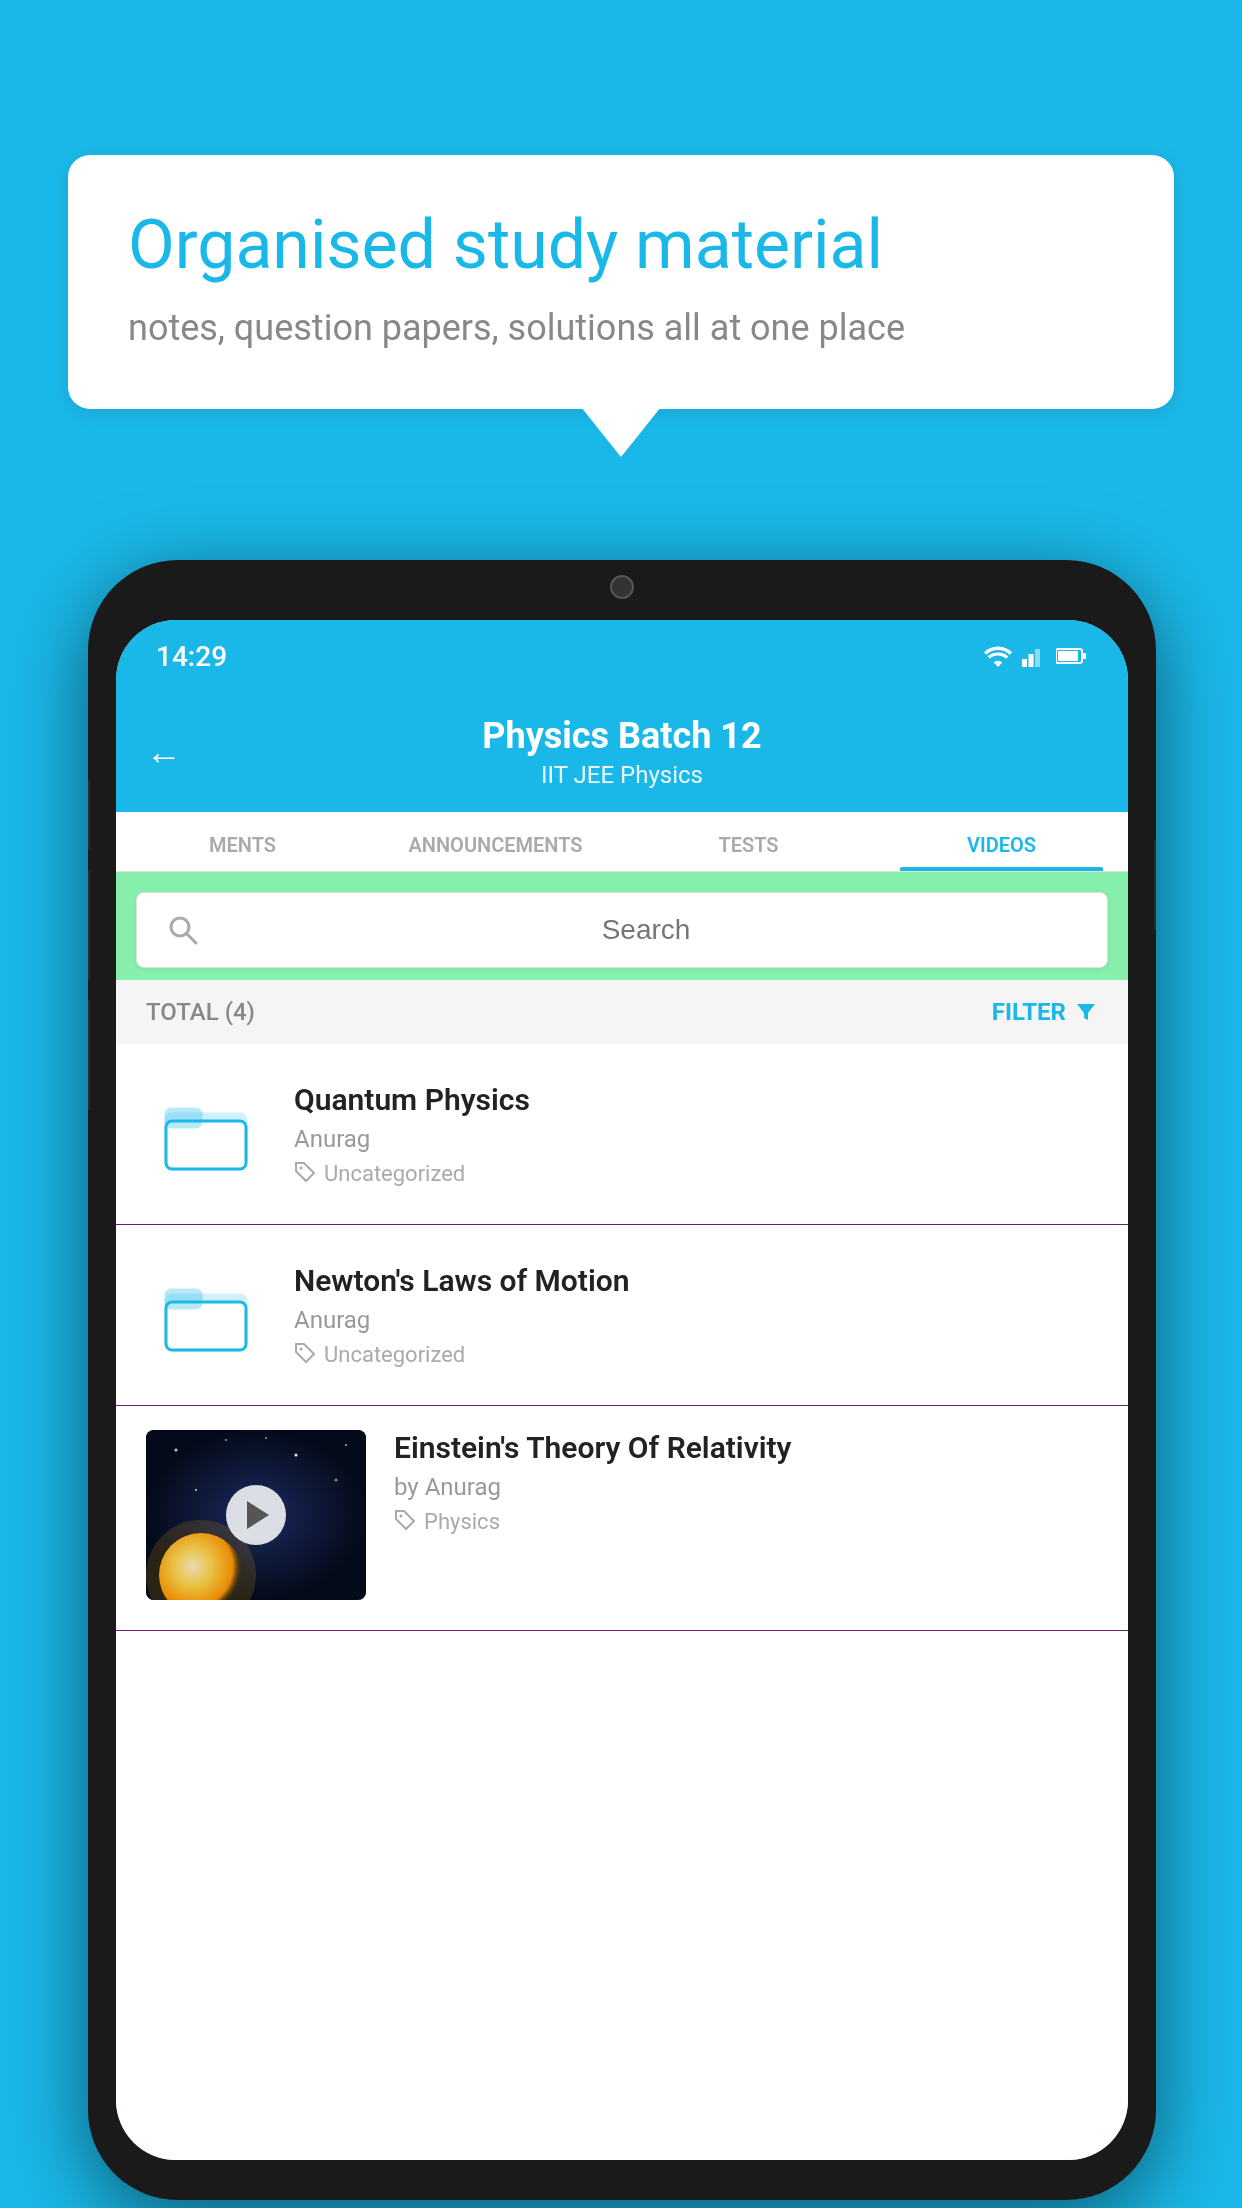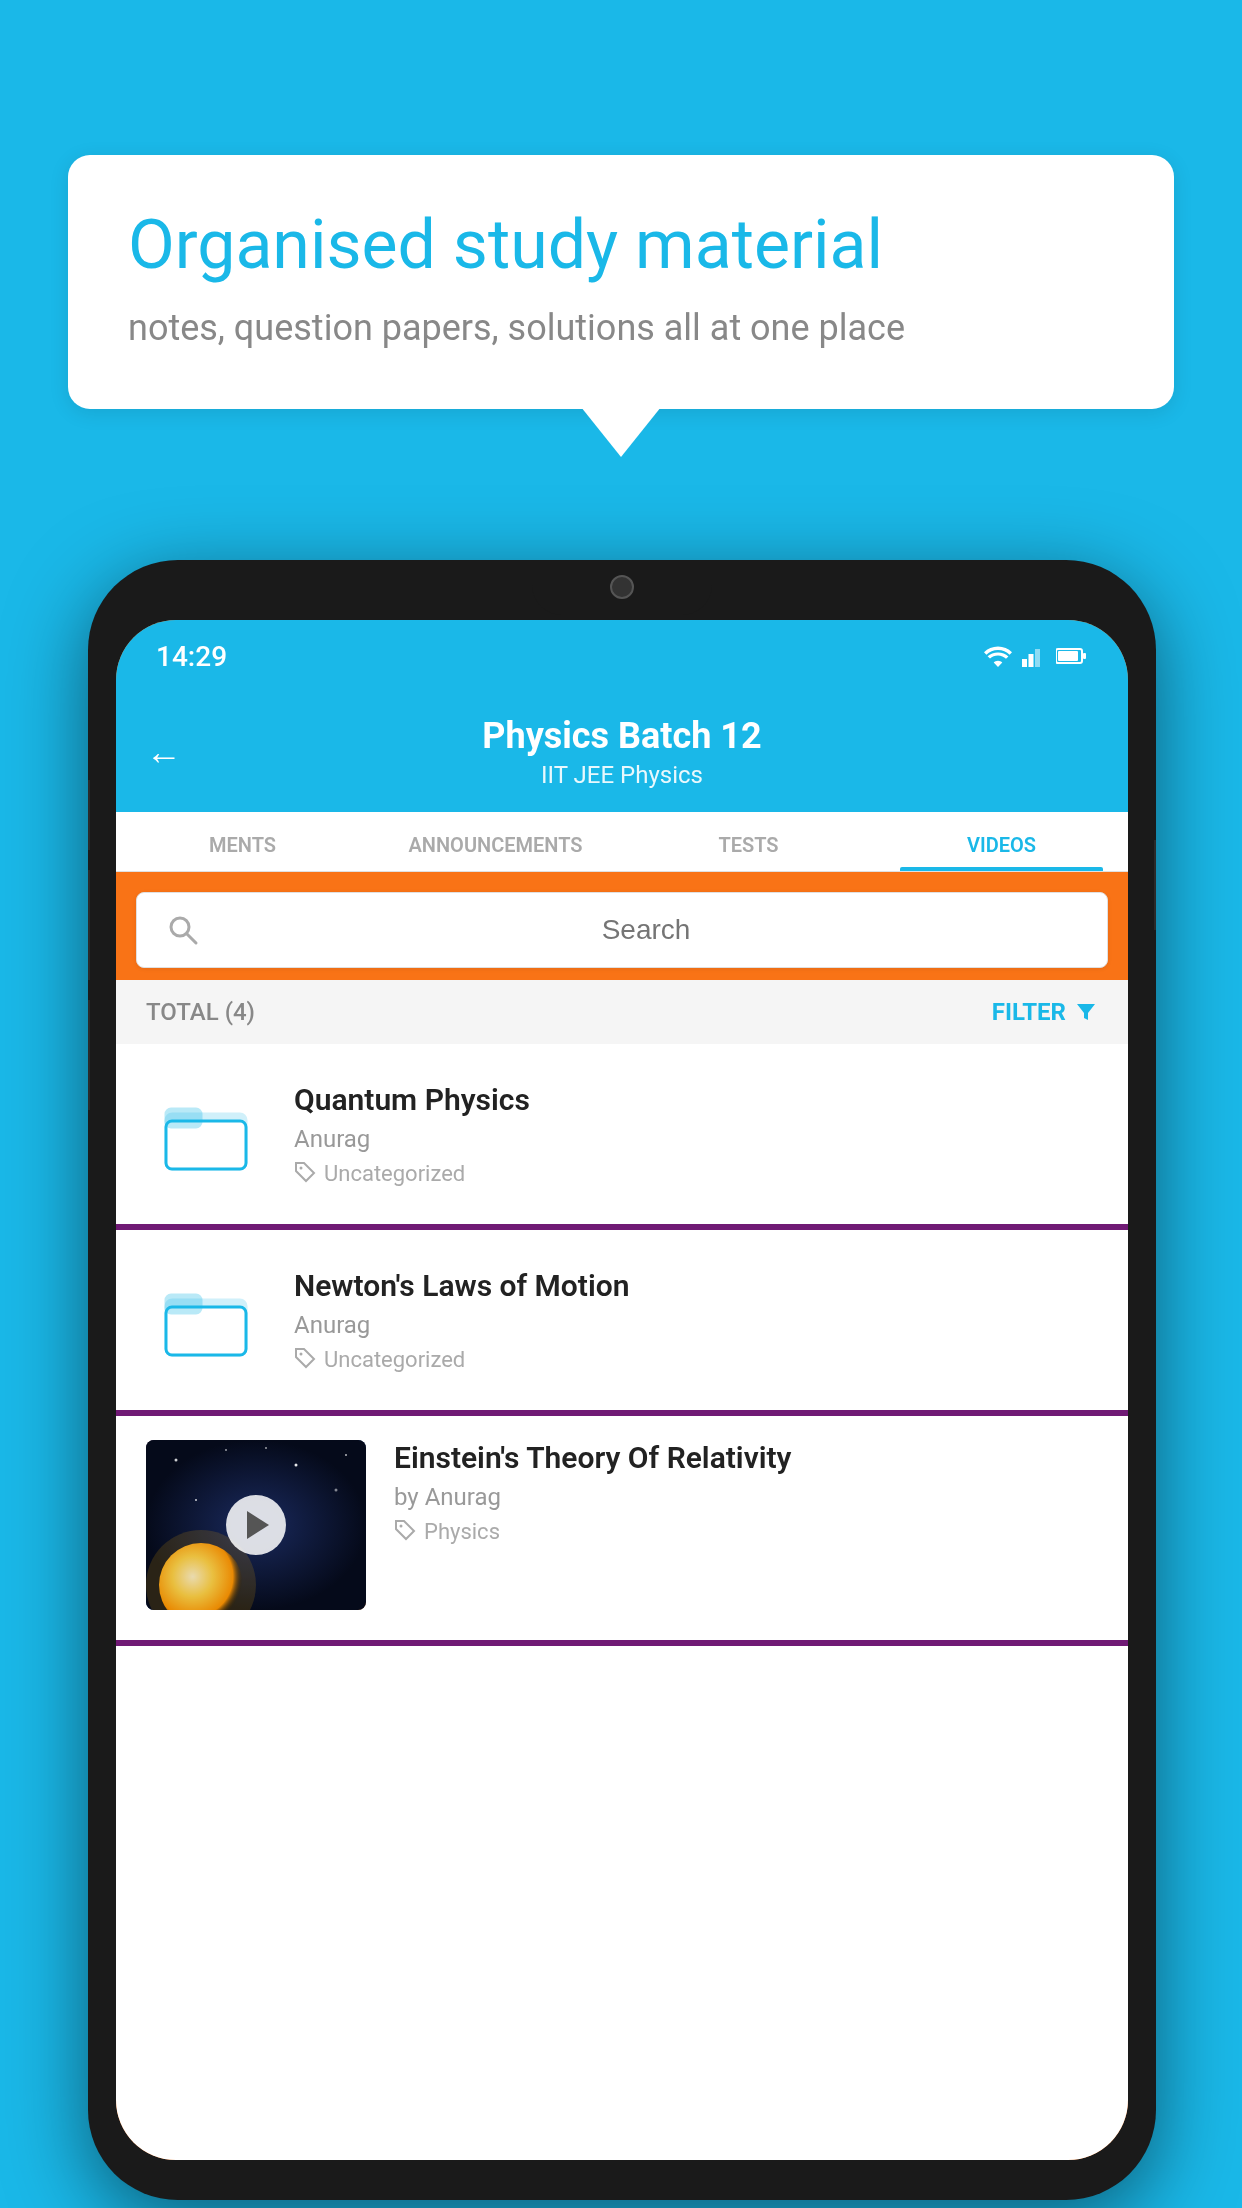--- a/index.html
+++ b/index.html
@@ -66,21 +66,21 @@
       overflow: hidden;
     }
 
     
     .phone-screen {
       position: absolute;
       top: 60px;
       left: 28px;
       right: 28px;
       bottom: 40px;
-      background: #f97316;
+      background: #86efac;
       border-radius: 60px;
       overflow: hidden;
       padding-left: 39px;
     }
 
     
     .phone-notch {
       position: absolute;
       top: 0;
       left: 50%;
@@ -277,21 +277,21 @@
       right: 0;
       bottom: 0;
       background: #fff;
       overflow: hidden;
     }
 
     .video-item {
       display: flex;
       align-items: center;
       padding: 30px 30px;
-      border-bottom: 6px solid #701a75;
+      border-bottom: 1px solid #701a75;
       min-height: 160px;
       cursor: pointer;
     }
 
     .video-thumb {
       width: 120px;
       height: 120px;
       background: #e0e0e0;
       border-radius: 8px;
       flex-shrink: 0;

